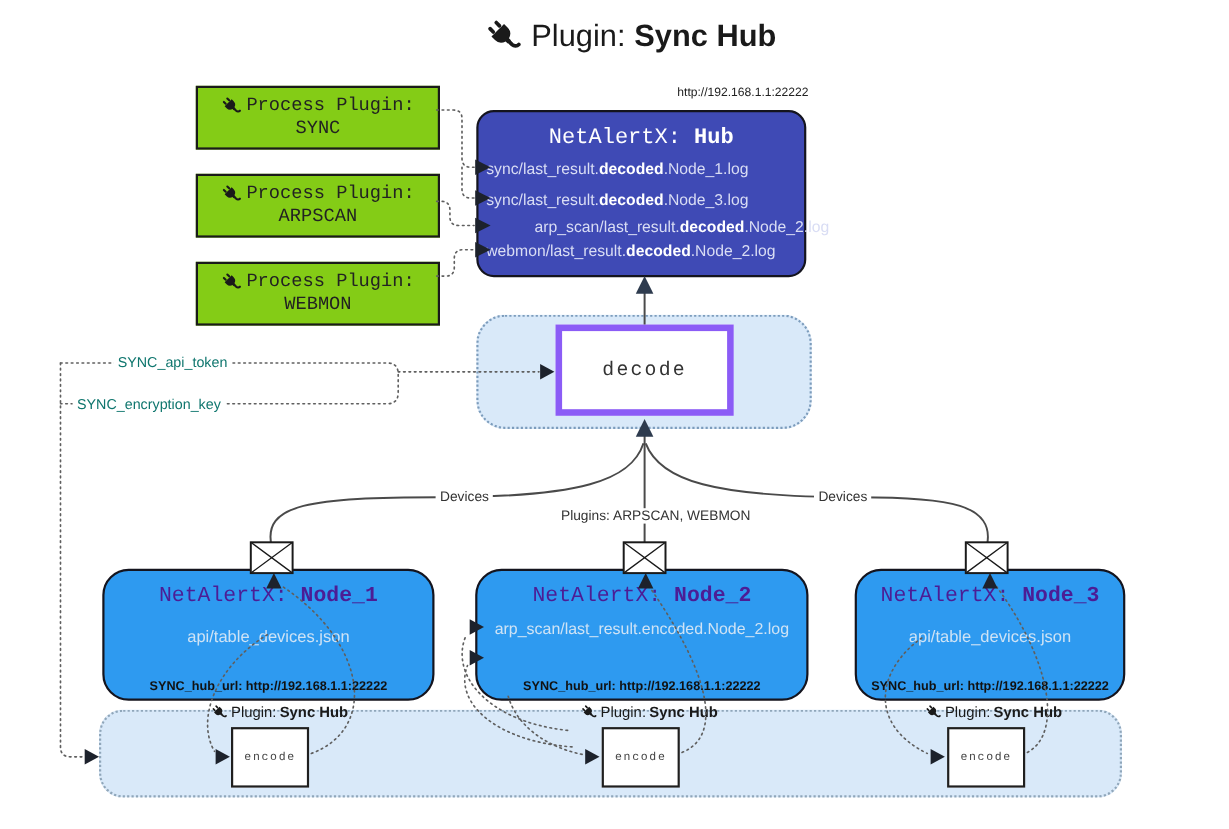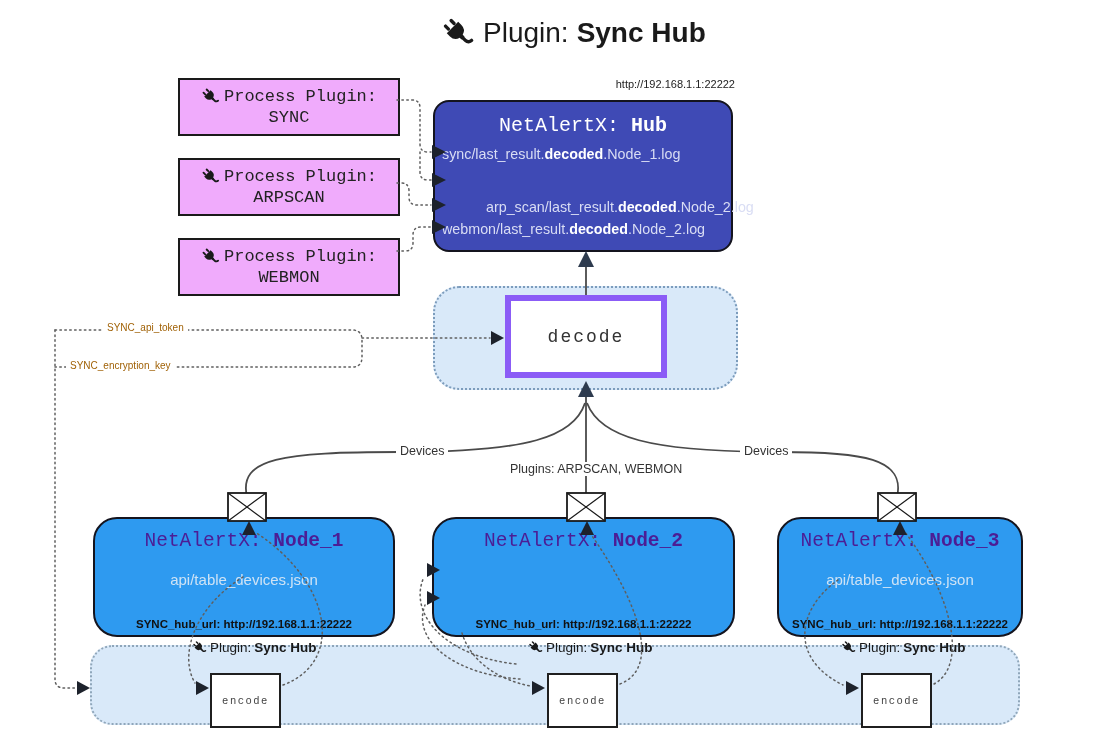--- a/index.html
+++ b/index.html
@@ -4,21 +4,21 @@
 <style>
   html,body{margin:0;padding:0;background:#ffffff;}
   .canvas{position:relative;width:1117px;height:754px;background:#fff;overflow:hidden;
           font-family:"Liberation Sans", sans-serif;color:#1a1a1a;}
   .abs{position:absolute;}
   .mono{font-family:"Liberation Mono", monospace;}
   
   .page-title{left:441px;top:16px;display:flex;align-items:center;gap:8px;font-size:28px;}
   .page-title .t-name{font-weight:bold;}
   
-  .pp-box{left:178px;width:218px;height:54px;border:2px solid #1a1a1a;background:#f0abfc;
+  .pp-box{left:178px;width:218px;height:54px;border:2px solid #1a1a1a;background:#84cc16;
           display:flex;flex-direction:column;align-items:center;justify-content:center;
           font-size:17px;color:#222;}
   .pp-row{display:flex;align-items:center;gap:4px;line-height:1.25;}
   
   .hub-url{left:435px;top:78px;width:300px;text-align:right;font-size:11px;color:#222;}
   .hub{left:433px;top:100px;width:300px;height:152px;background:#3f4ab5;border:2px solid #14141e;
        border-radius:16px;box-sizing:border-box;}
   .hub-title{left:0;right:0;top:12px;text-align:center;font-size:20px;color:#fff;}
   .hub-title b{font-weight:bold;}
   .hub-log{left:7px;font-size:14.3px;color:#d9ddf4;white-space:nowrap;}
@@ -33,26 +33,26 @@
   .node{top:517px;height:120px;background:#2e9af0;border:2px solid #14141e;border-radius:24px;
         box-sizing:border-box;}
   .node-title{left:0;right:0;top:11px;text-align:center;font-size:19.5px;color:#4c1d95;white-space:nowrap;}
   .node-file{left:0;right:0;text-align:center;font-size:14.5px;color:#cfe3f5;white-space:nowrap;}
   .node-url{left:0;right:0;top:99px;text-align:center;font-size:11.5px;font-weight:600;color:#111;}
   
   .enc-wrap{left:90px;top:645px;width:930px;height:80px;background:#d9e9f9;
             border:2px dotted #8fa6ba;border-radius:22px;box-sizing:border-box;}
   .enc-box{top:661px;width:71px;height:55px;background:#fff;border:2px solid #1f1f1f;box-sizing:border-box;
            display:flex;align-items:center;justify-content:center;font-size:10.5px;
-           letter-spacing:1.5px;color:#444;margin-top:12px;}
+           letter-spacing:1.5px;color:#444;}
   .enc-label{top:640px;display:flex;align-items:center;gap:3px;font-size:13.5px;color:#1a1a1a;white-space:nowrap;}
   .enc-label .t-name{font-weight:bold;}
   
   .line-label{background:#fff;padding:0 4px;font-size:12.5px;color:#333;white-space:nowrap;z-index:6;}
-  .key-label{background:#fff;padding:0 4px;font-size:10px;color:#a16207;white-space:nowrap;z-index:6;}
+  .key-label{background:#fff;padding:0 4px;font-size:13px;color:#0f766e;white-space:nowrap;z-index:6;}
   svg.wires{position:absolute;left:0;top:0;z-index:5;pointer-events:none;}
   .plug-svg{display:block;}
 </style>
 </head>
 <body>
 
 <div class="canvas">
 
   <div class="abs page-title">
     <span>
@@ -122,20 +122,23 @@
 
   <div class="abs hub-url">http://192.168.1.1:22222</div>
   <div class="abs hub">
     <div class="abs hub-title mono">
       <span>NetAlertX:</span>
       <b>Hub</b>
     </div>
     <div class="abs hub-log" style="top:44px;">
       <span>sync/last_result.</span><b>decoded</b><span>.Node_1.log</span>
     </div>
+    <div class="abs hub-log" style="top:72px;">
+      <span>sync/last_result.</span><b>decoded</b><span>.Node_3.log</span>
+    </div>
     <div class="abs hub-log" style="top:97px;margin-left:44px;">
       <span>arp_scan/last_result.</span><b>decoded</b><span>.Node_2.log</span>
     </div>
     <div class="abs hub-log" style="top:119px;">
       <span>webmon/last_result.</span><b>decoded</b><span>.Node_2.log</span>
     </div>
   </div>
 
   <div class="abs decode-wrap"></div>
   <div class="abs decode-box mono">decode</div>
@@ -147,20 +150,21 @@
     </div>
     <div class="abs node-file" style="top:52px;font-size:15px;">api/table_devices.json</div>
     <div class="abs node-url">SYNC_hub_url: http://192.168.1.1:22222</div>
   </div>
 
   <div class="abs node" style="left:432px;width:303px;">
     <div class="abs node-title mono">
       <span>NetAlertX:</span>
       <b>Node_2</b>
     </div>
+    <div class="abs node-file" style="top:45px;">arp_scan/last_result.encoded.Node_2.log</div>
     <div class="abs node-url">SYNC_hub_url: http://192.168.1.1:22222</div>
   </div>
 
   <div class="abs node" style="left:777px;width:246px;">
     <div class="abs node-title mono">
       <span>NetAlertX:</span>
       <b>Node_3</b>
     </div>
     <div class="abs node-file" style="top:52px;font-size:15px;">api/table_devices.json</div>
     <div class="abs node-url">SYNC_hub_url: http://192.168.1.1:22222</div>

